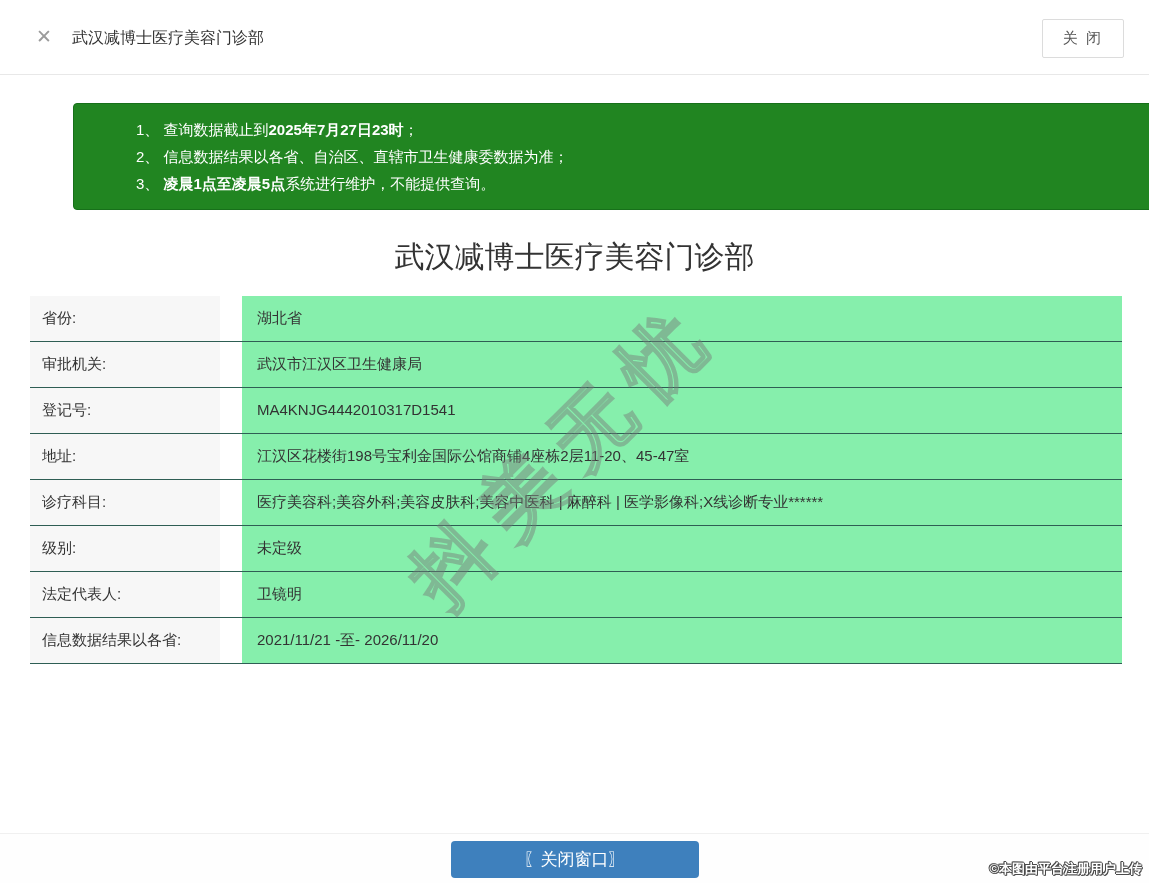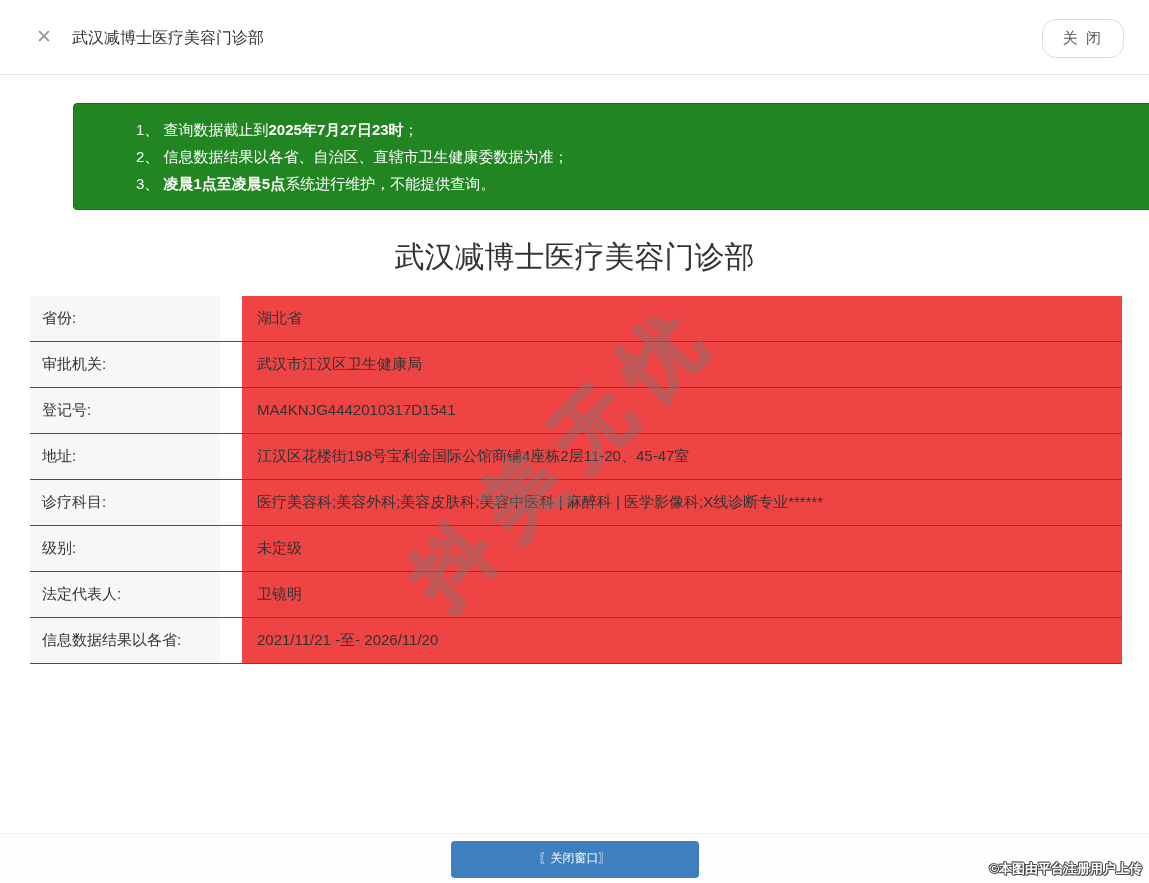--- a/index.html
+++ b/index.html
@@ -30,21 +30,21 @@
   }
   .topbar .win-title {
     position: absolute; left: 72px; top: 28px;
     font-size: 16px; color: #333;
   }
   .topbar .close-btn {
     position: absolute; right: 25px; top: 19px;
     padding: 9px 20px;
     background: #fff;
     border: 1px solid #dcdcdc;
-    border-radius: 14px;
+    border-radius: 2px;
     font-size: 15px; color: #555;
     cursor: pointer;
     letter-spacing: 2px;
   }
 
   
   .notice {
     position: absolute; left: 32px; top: 103px;
     width: 1085px;
     background: var(--notice-green, #218521);
@@ -86,21 +86,21 @@
     background: var(--label-bg, #f7f7f7);
     padding: 13px 8px 12px 12px;
     font-size: 15px;
     color: #333;
   }
   .info-value {
     flex: 1;
     padding: 13px 8px 12px 15px;
     font-size: 15px;
     color: #333;
-    background: #ef4444;
+    background: #86efac;
   }
 
   
   .watermark {
     position: absolute;
     left: 565px; top: 455px;
     transform: translate(-50%, -50%) rotate(-45deg);
     font-size: 78px;
     font-weight: bold;
     letter-spacing: 20px;
@@ -120,25 +120,25 @@
   }
   .close-window-btn {
     position: absolute;
     left: 50%; top: 7px;
     transform: translateX(-50%);
     width: 248px; height: 37px;
     background: var(--button-blue, #3e80bd);
     border: none;
     border-radius: 4px;
     color: #fff;
-    font-size: 12px;
+    font-size: 17px;
     line-height: 37px;
     text-align: center;
     cursor: pointer;
-    font-family: Liberation Mono, monospace;
+    font-family: Liberation Serif, serif;
   }
   .copyright {
     position: absolute; right: 7px; bottom: 5px;
     font-size: 13px;
     font-weight: bold;
     color: #fff;
     text-shadow:
       -1px 0 0 #4a4a4a, 1px 0 0 #4a4a4a,
       0 -1px 0 #4a4a4a, 0 1px 0 #4a4a4a,
       1px 1px 0 #4a4a4a, -1px -1px 0 #4a4a4a;

